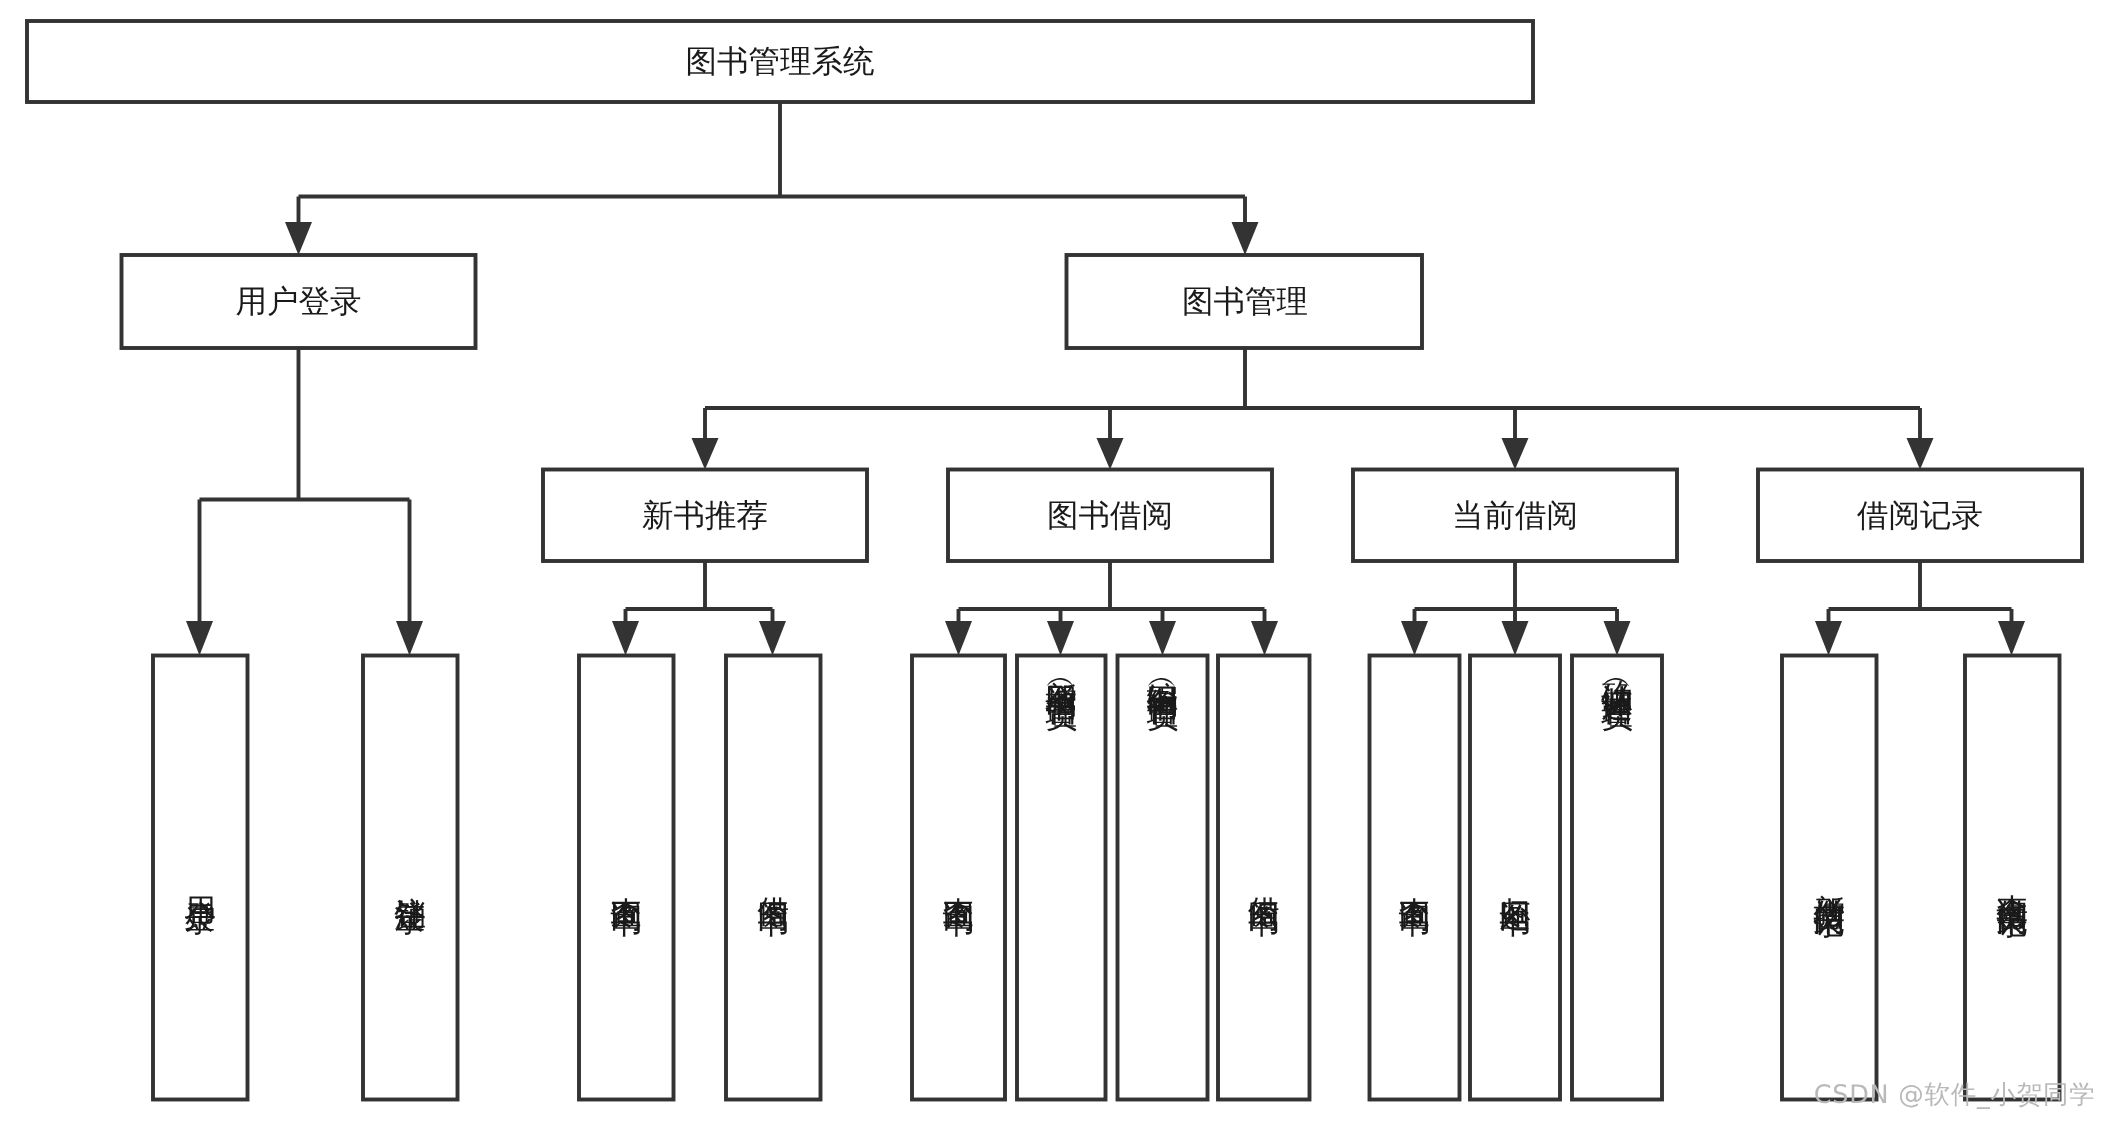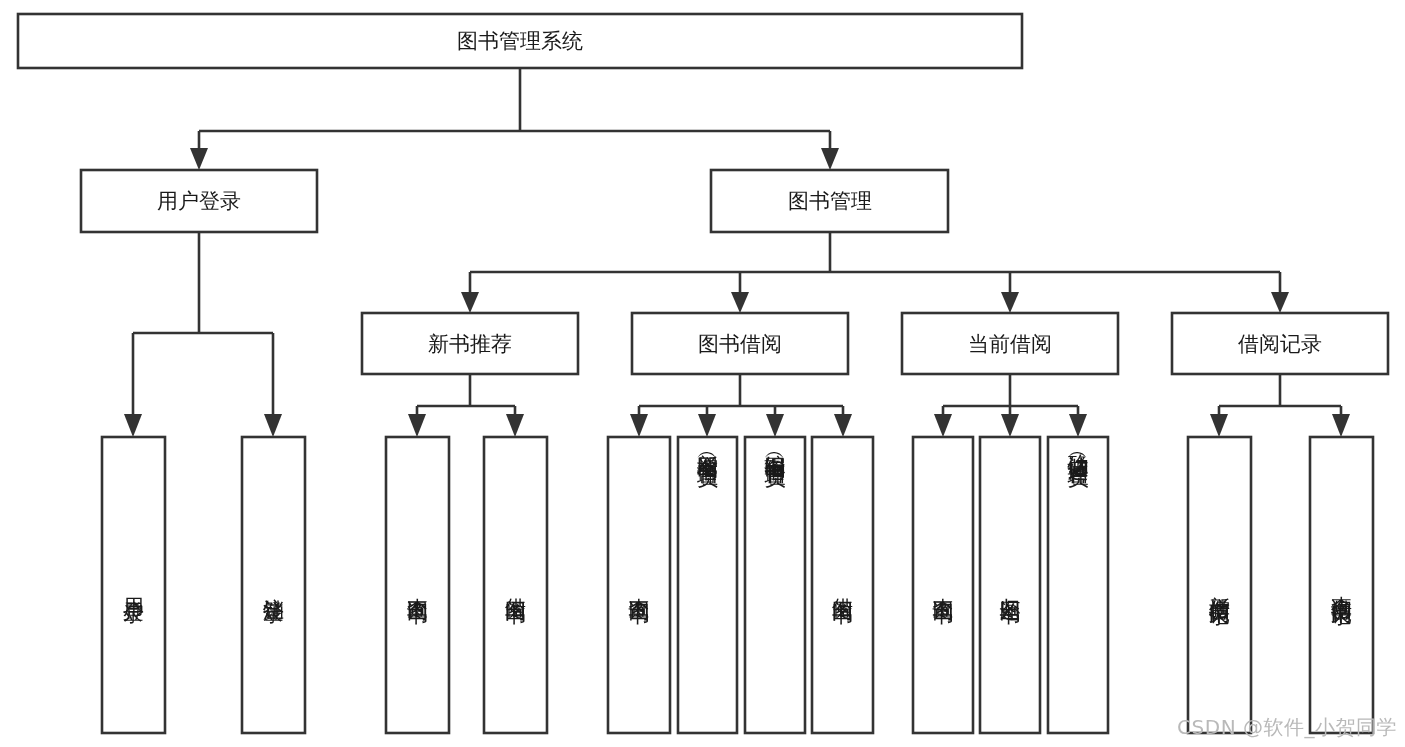--- a/index.html
+++ b/index.html
@@ -70,21 +70,21 @@
     color: #1a1a1a;
     letter-spacing: 2px;
     white-space: nowrap;
     text-align: center;
   }
   .watermark {
     position: absolute;
     right: 8px;
     bottom: 6px;
     font-family: "DejaVu Sans", "Liberation Sans", sans-serif;
-    font-size: 20px;
+    font-size: 17px;
     color: #b9b9b9;
     letter-spacing: 0.5px;
     white-space: nowrap;
     pointer-events: none;
   }
 </style>
 </head>
 <body>
 
 <div id="diagram-root">

